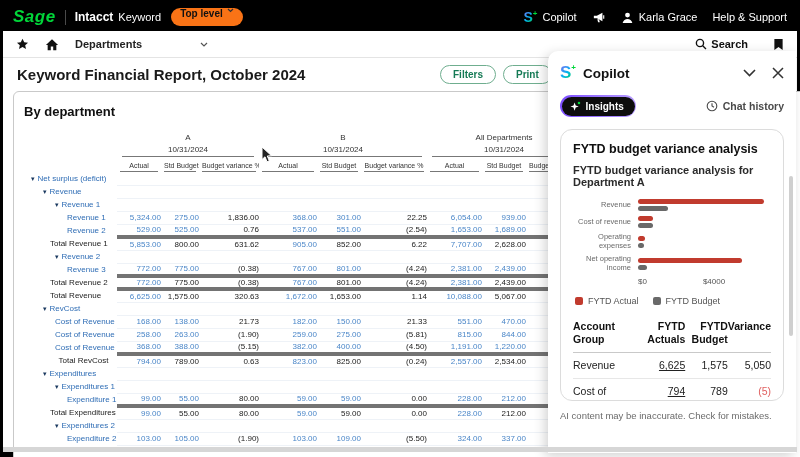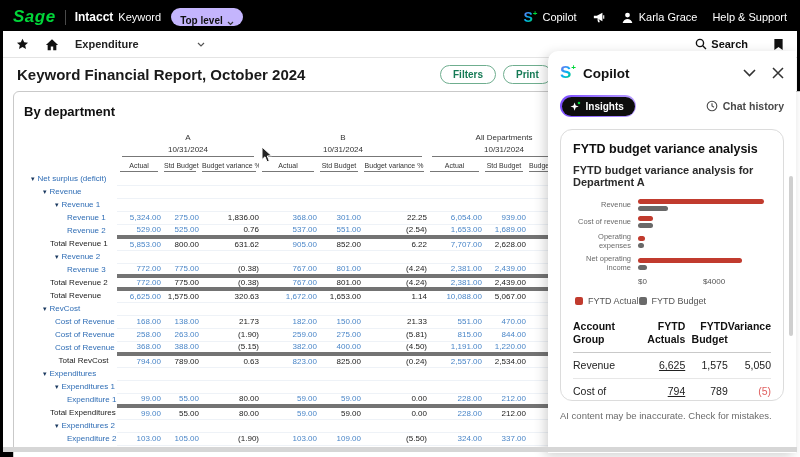--- a/index.html
+++ b/index.html
@@ -6,22 +6,22 @@
     font-family:"Liberation Sans",sans-serif;background:#fff;}
   .frame{position:absolute;inset:0;border:3px solid #000;border-bottom-width:5px;background:#fff;}
 
   
   .topbar{position:absolute;left:0;right:0;top:0;height:28px;background:#000;
     display:flex;align-items:center;padding:0 10px;color:#fff;}
   .sage-logo{color:#00d639;font-size:17px;font-weight:800;font-style:italic;letter-spacing:.5px;}
   .tb-div{width:1px;height:15px;background:#4a4a4a;margin:0 9px;}
   .product{font-size:12px;font-weight:700;}
   .company{font-size:11px;margin-left:5px;}
-  .entity-pill{margin-left:10px;background:#c4b5fd;color:#111;border:none;border-radius:11px;
-    height:18px;padding:0 9px;font-size:10px;font-weight:600;display:flex;align-items:flex-end;gap:4px;cursor:pointer;}
+  .entity-pill{margin-left:10px;background:#f97316;color:#111;border:none;border-radius:11px;
+    height:18px;padding:0 9px;font-size:10px;font-weight:600;display:flex;align-items:flex-start;gap:4px;cursor:pointer;}
   .topbar-right{margin-left:auto;display:flex;align-items:center;gap:15px;font-size:11px;}
   .s-grad{background:linear-gradient(135deg,#9a5cf6 0%,#00b5f0 55%,#00d639 100%);
     -webkit-background-clip:text;background-clip:text;color:transparent;font-weight:800;font-size:14px;}
   .s-plus{color:#00d639;font-size:8px;vertical-align:top;font-weight:800;}
   .tb-item{display:flex;align-items:center;gap:5px;cursor:pointer;}
 
   
   .navbar{position:absolute;left:0;right:0;top:28px;height:26px;background:#fff;
     border-bottom:1px solid #e4e4e4;display:flex;align-items:center;padding:0 13px;}
   .nav-left{display:flex;align-items:center;gap:16px;}
@@ -76,21 +76,21 @@
   .cc-title{font-size:12.5px;font-weight:800;color:#101010;}
   .cc-sub{margin-top:8px;font-size:11px;font-weight:600;color:#2b2b2b;}
   .chart{margin-top:11px;}
   .chart-row{display:flex;align-items:center;margin-bottom:5px;}
   .chart-label{width:58px;text-align:right;padding-right:7px;font-size:7.5px;color:#6a6a6a;line-height:8.5px;flex:none;}
   .chart-bars{flex:1;display:flex;flex-direction:column;gap:2px;}
   .bar{height:5px;border-radius:2.5px;min-width:3px;}
   .chart-axis{margin-left:65px;position:relative;height:11px;font-size:8px;color:#555;}
   .tick0{position:absolute;left:0;top:0;}
   .tick1{position:absolute;top:0;transform:translateX(-50%);}
-  .legend{display:flex;margin-top:8px;margin-left:2px;}
+  .legend{display:flex;gap:14px;margin-top:8px;margin-left:2px;}
   .leg-item{display:flex;align-items:center;gap:5px;font-size:9px;color:#555;}
   .leg-sq{width:8px;height:8px;border-radius:2px;}
   table.cp-tbl{margin-top:12px;width:100%;border-collapse:collapse;font-size:10.5px;color:#222;}
   table.cp-tbl th{font-weight:700;color:#111;text-align:right;padding:2px 0 6px 0;border-bottom:1px solid #c9c9c9;
     vertical-align:top;font-size:10.5px;line-height:13px;}
   table.cp-tbl th:first-child{text-align:left;width:68px;}
   table.cp-tbl td{text-align:right;padding:6px 0;border-bottom:1px solid #e7e7e7;vertical-align:top;line-height:13px;}
   table.cp-tbl td:first-child{text-align:left;}
   td.actuals span{text-decoration:underline;cursor:pointer;}
   td.var-neg{color:#e06060;}
@@ -145,21 +145,21 @@
 
   <div class="navbar">
     <div class="nav-left">
       <svg width="13" height="13" viewBox="0 0 16 16">
           <path d="M8 1l2.1 4.3 4.7.5-3.5 3.1 1 4.6L8 11.1 3.7 13.5l1-4.6L1.2 5.8l4.7-.5z" fill="#111"></path>
         </svg>
       <svg width="14" height="13" viewBox="0 0 16 15">
           <path d="M8 1.5L15 8h-2v6h-3.6V9.8H6.6V14H3V8H1z" fill="#111"></path>
         </svg>
       <span class="nav-apps">
-        <span>Expenditure</span>
+        <span>Departments</span>
         <svg class="chev" width="8" height="5" viewBox="0 0 8 5">
             <path d="M1 1l3 3 3-3" fill="none" stroke="#555" stroke-width="1.2"></path>
           </svg>
       </span>
     </div>
     <div class="nav-right">
       <span class="nav-search">
         <svg width="12" height="12" viewBox="0 0 14 14">
             <circle cx="5.8" cy="5.8" r="4.2" fill="none" stroke="#111" stroke-width="1.6"></circle>
             <path d="M9 9l3.8 3.8" stroke="#111" stroke-width="1.6"></path>

